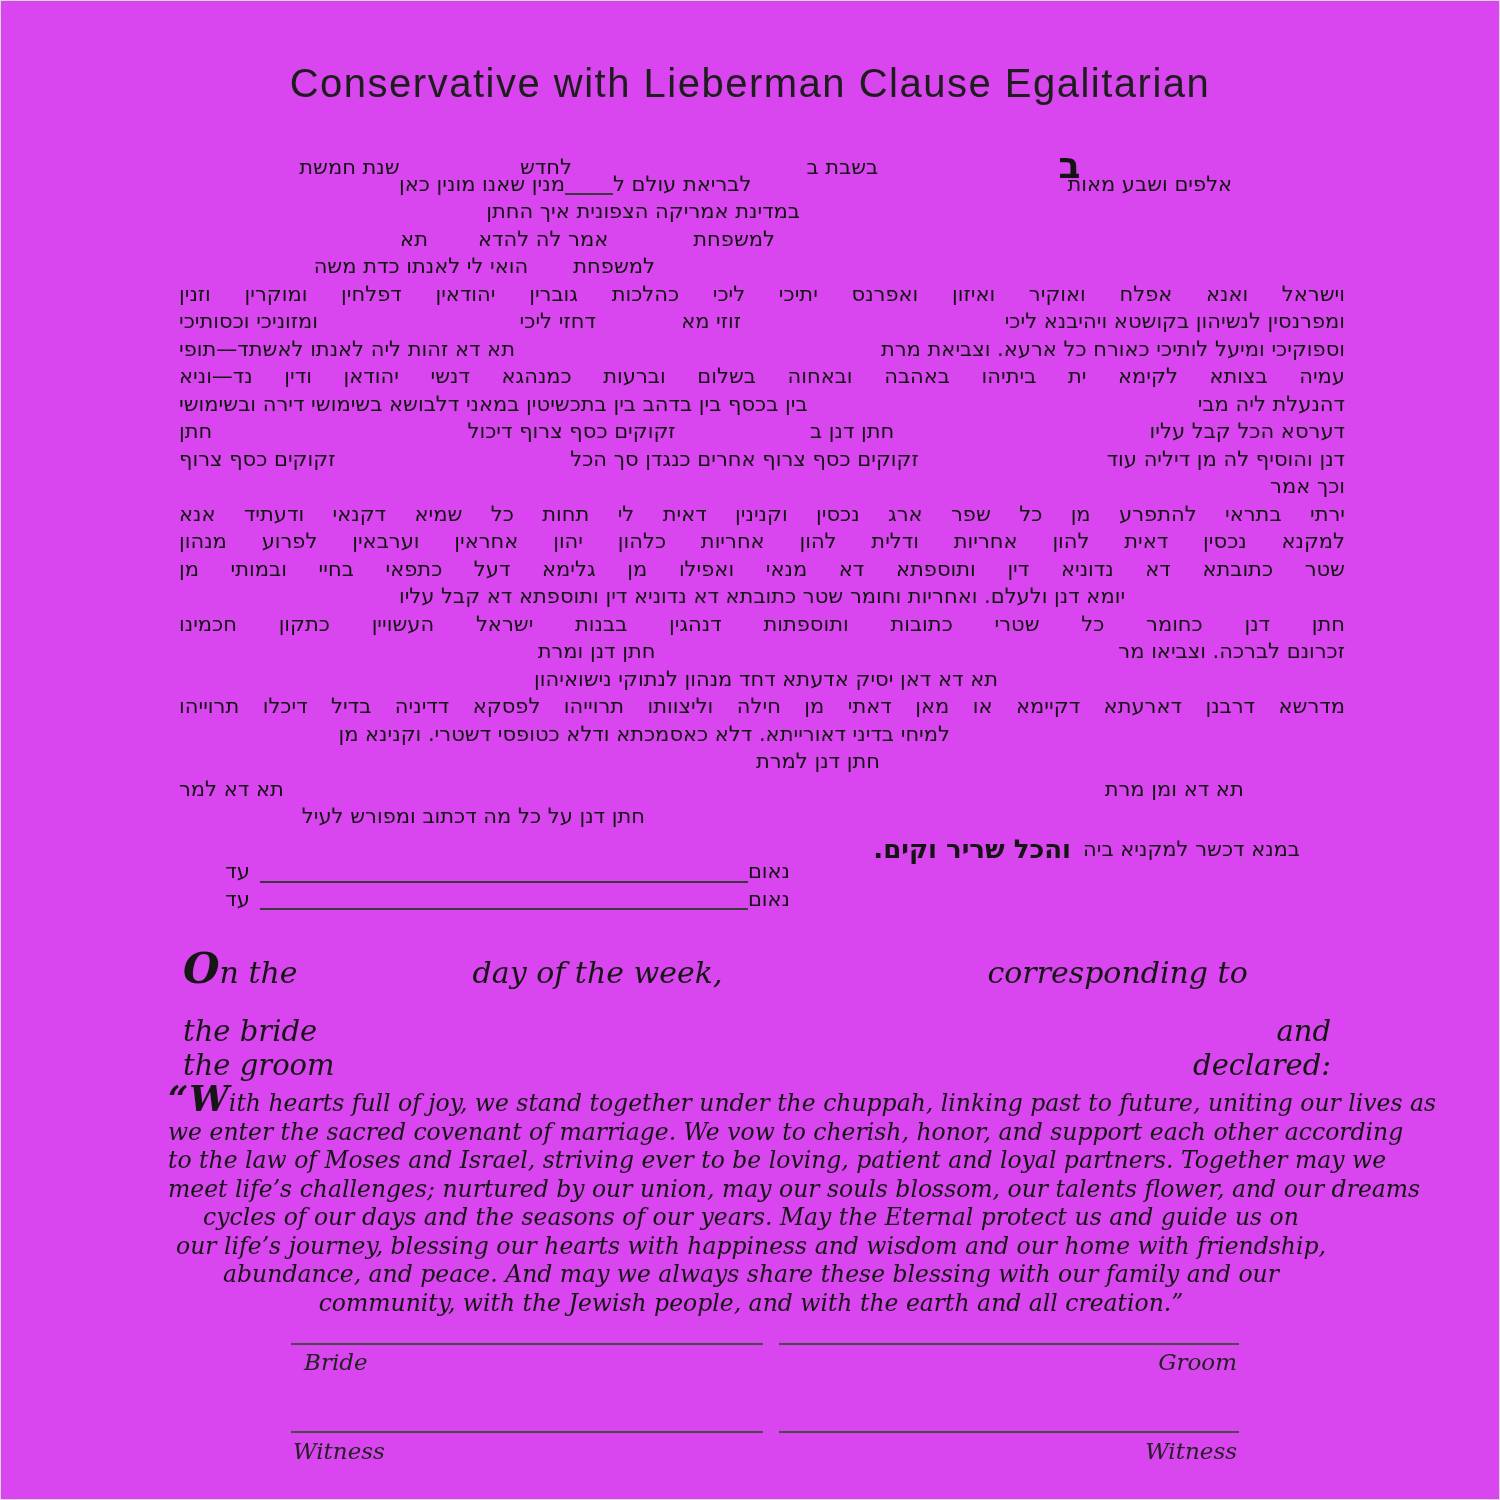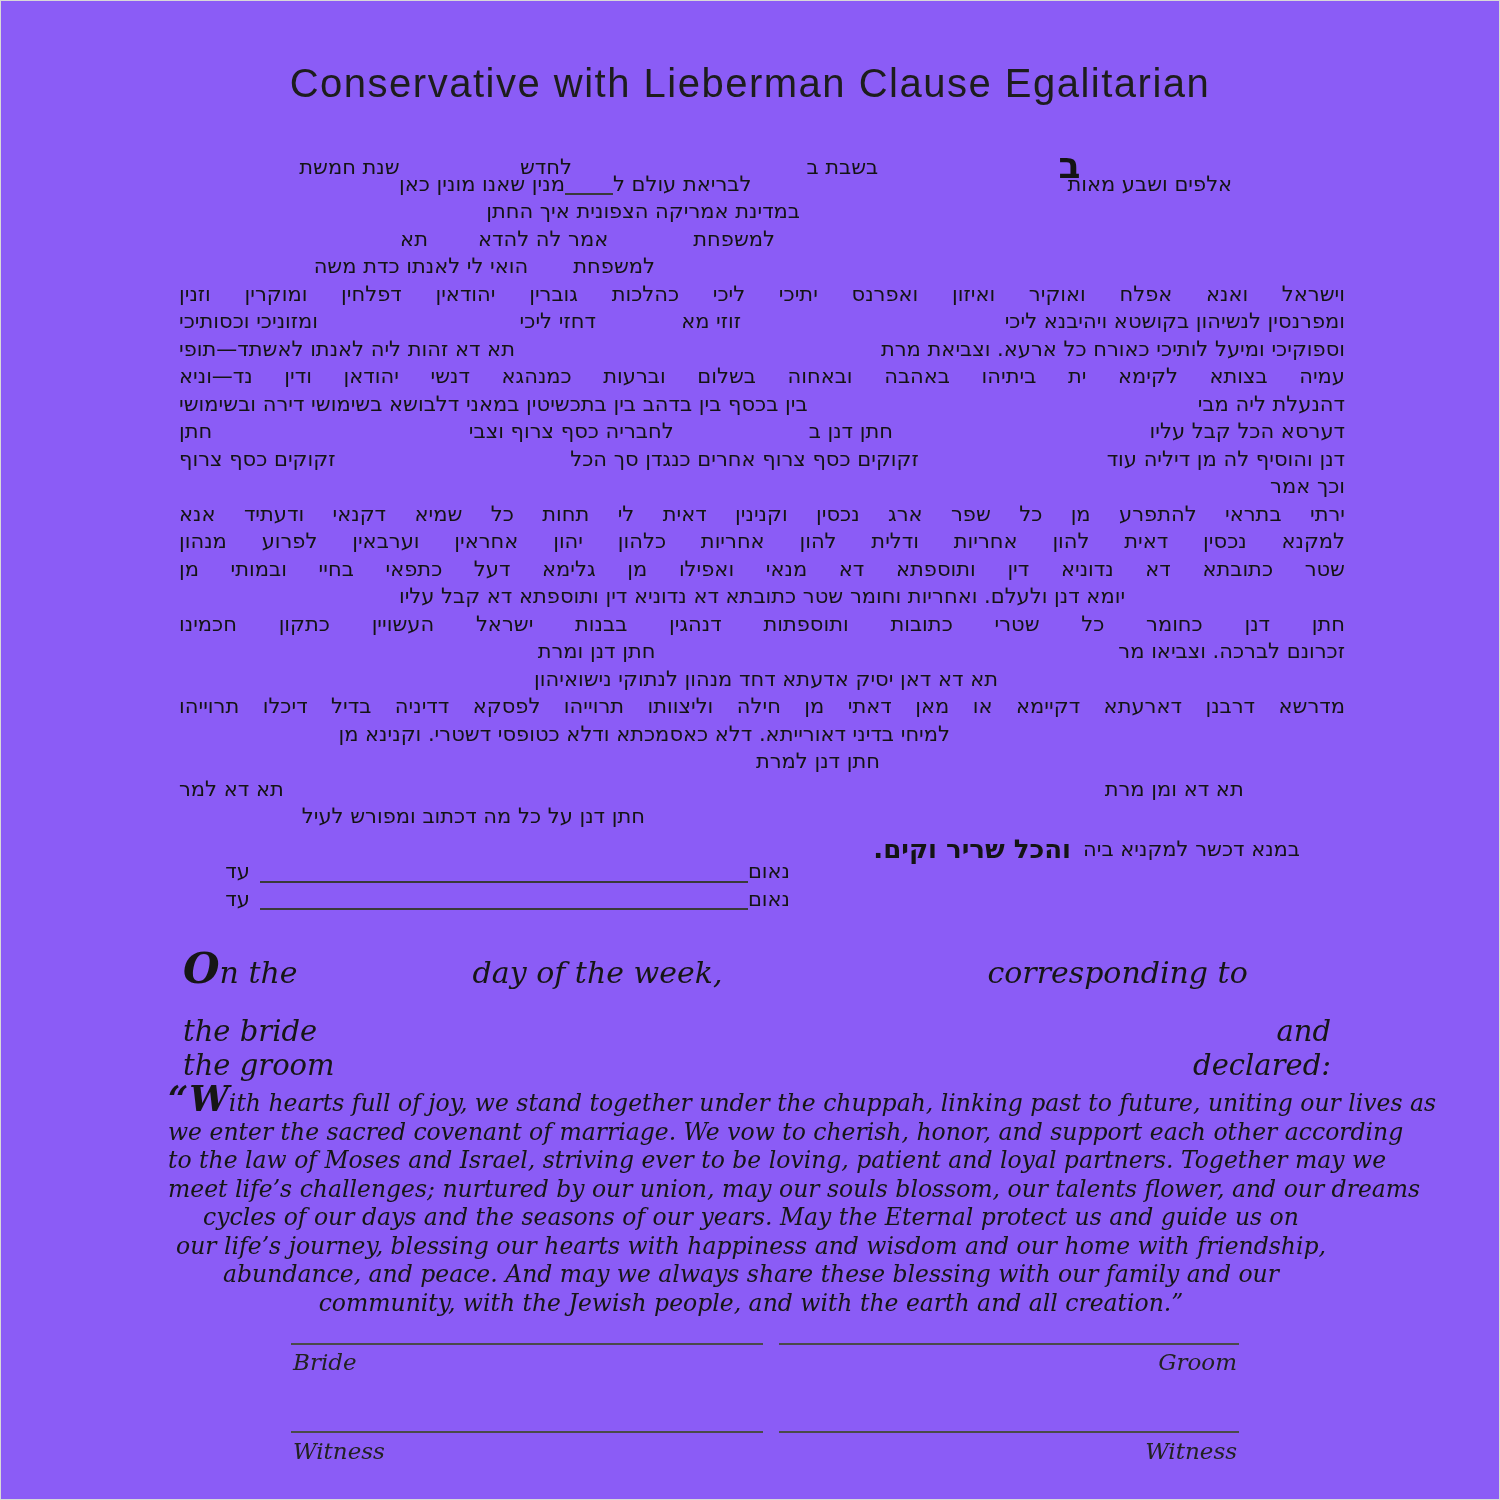--- a/index.html
+++ b/index.html
@@ -1,17 +1,17 @@
 <!DOCTYPE html>
 <html><head>
 <meta charset="utf-8">
 <style>
   html,body{margin:0;padding:0;background:#e8e8e8;}
   .page{
-    position:relative;width:1500px;height:1500px;background:#8b5cf6;
+    position:relative;width:1500px;height:1500px;background:#d946ef;
     margin:0 auto;overflow:hidden;border:1px solid #d8d8d8;box-sizing:border-box;
     color:#1b1b1b;
   }
   
   #title{
     position:absolute;top:60px;left:0;width:100%;text-align:center;
     font-family:"Liberation Sans",sans-serif;font-size:40px;font-weight:400;
     letter-spacing:1.5px;color:#1d1d1d;
   }
   
@@ -37,21 +37,21 @@
   #bride-row{position:absolute;top:1013px;left:182px;width:1148px;display:flex;justify-content:space-between;font-size:29px;text-align:right;}
   #groom-row{position:absolute;top:1047px;left:182px;width:1148px;display:flex;justify-content:space-between;font-size:29px;}
   #declaration{position:absolute;top:1084px;left:167px;width:1166px;text-align:center;font-size:23.5px;}
   .decl-line{line-height:28.5px;white-space:nowrap;}
   .decl-first::first-letter{font-size:1.5em;font-weight:bold;}
   
   .sig-line{position:absolute;border-top:2px solid #4a4a4a;height:0;}
   .sig-label{position:absolute;font-family:"DejaVu Serif",serif;font-style:italic;font-size:23px;color:#222;}
   #bride-line{top:1342px;left:290px;width:472px;}
   #groom-line{top:1342px;left:778px;width:460px;}
-  #bride-label{top:1348px;left:292px;}
+  #bride-label{top:1348px;left:303px;}
   #groom-label{top:1348px;right:262px;}
   #witness-left-line{top:1430px;left:290px;width:472px;}
   #witness-right-line{top:1430px;left:778px;width:460px;}
   #witness-left-label{top:1437px;left:292px;}
   #witness-right-label{top:1437px;right:262px;}
 </style>
 </head>
 <body>
 
 <div class="page">
@@ -116,21 +116,21 @@
       <div class="h-line">
         <span class="h-seg">דהנעלת ליה מבי</span>
         <span class="h-gap" style="flex: 120 1 0px;"></span>
         <span class="h-seg">בין בכסף בין בדהב בין בתכשיטין במאני דלבושא בשימושי דירה ובשימושי</span>
       </div>
       <div class="h-line">
         <span class="h-seg">דערסא הכל קבל עליו</span>
         <span class="h-gap" style="flex: 190 1 0px;"></span>
         <span class="h-seg">חתן דנן ב</span>
         <span class="h-gap" style="flex: 100 1 0px;"></span>
-        <span class="h-seg">לחבריה כסף צרוף וצבי</span>
+        <span class="h-seg">זקוקים כסף צרוף דיכול</span>
         <span class="h-gap" style="flex: 190 1 0px;"></span>
         <span class="h-seg">חתן</span>
       </div>
       <div class="h-line">
         <span class="h-seg">דנן והוסיף לה מן דיליה עוד</span>
         <span class="h-gap" style="flex: 120 1 0px;"></span>
         <span class="h-seg">זקוקים כסף צרוף אחרים כנגדן סך הכל</span>
         <span class="h-gap" style="flex: 150 1 0px;"></span>
         <span class="h-seg">זקוקים כסף צרוף</span>
       </div>

